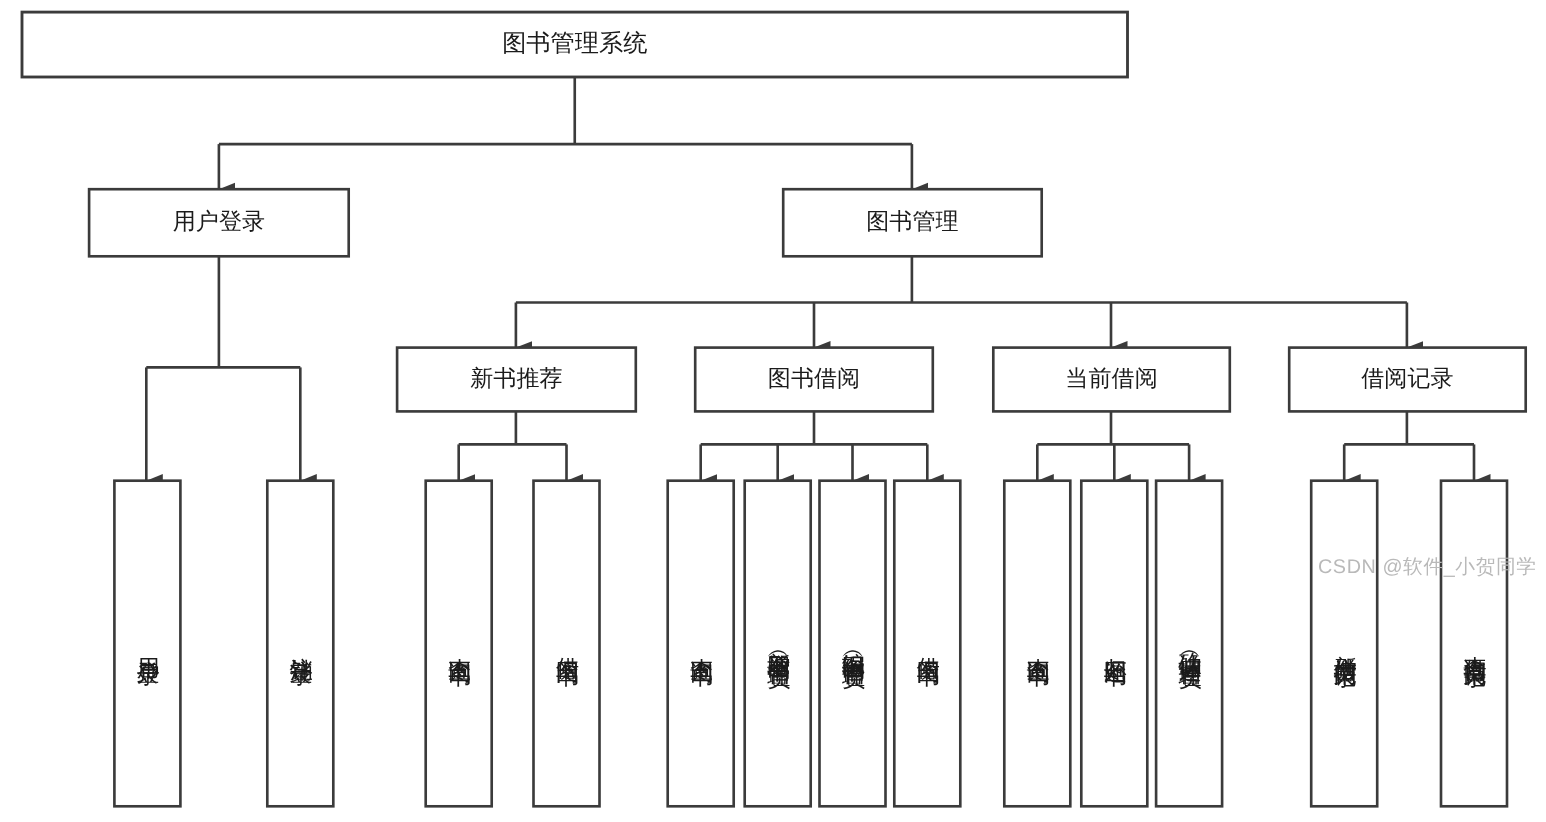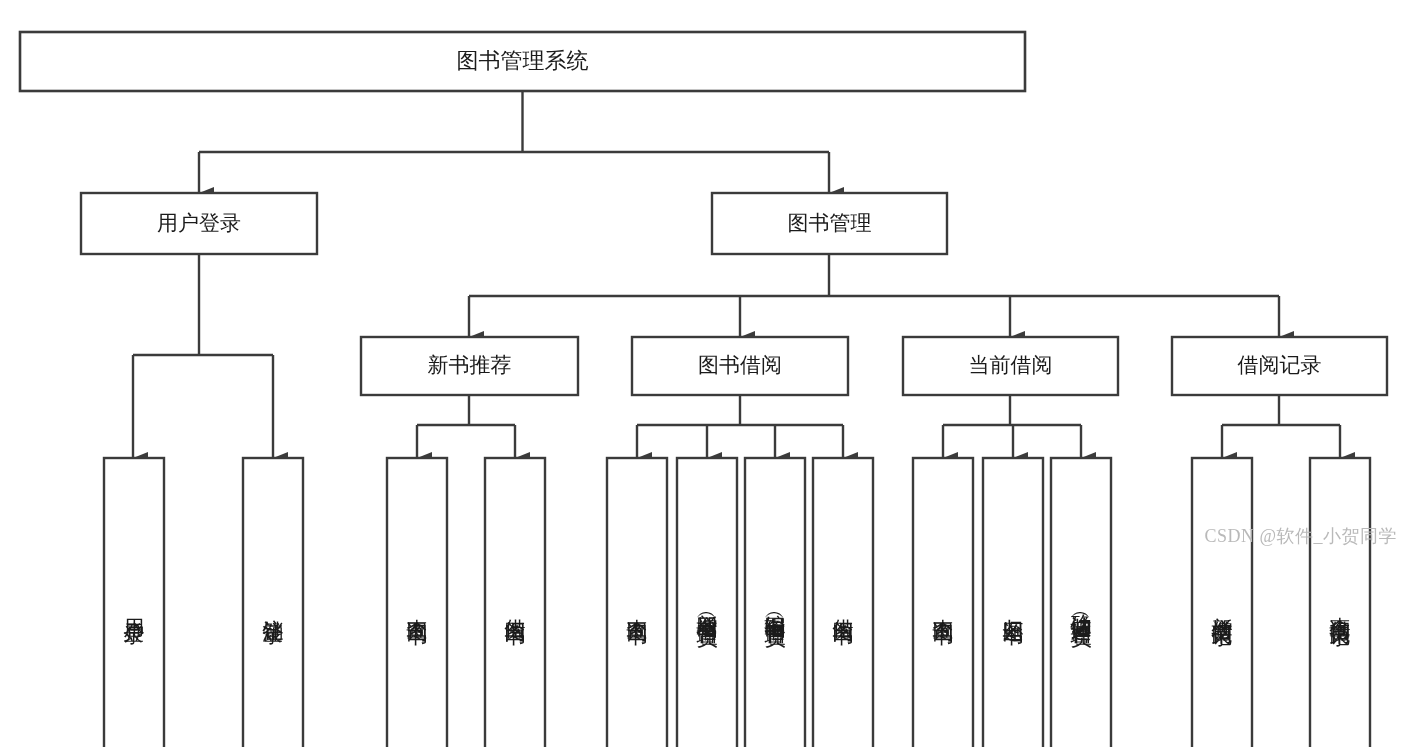--- a/index.html
+++ b/index.html
@@ -13,21 +13,20 @@
     font-family: "Liberation Sans", "DejaVu Sans", sans-serif;
     overflow: hidden;
     position: relative;
   }
   #diagram-root {
     position: absolute;
     left: 0;
     top: 0;
     width: 1405px;
     height: 531px;
-    margin-top: 21px;
   }
   svg.diagram {
     display: block;
     width: 1405px;
     height: 747px;
   }
   .node-box {
     fill: #ffffff;
     stroke: #3b3b3b;
     stroke-width: 2.4;
@@ -82,21 +81,21 @@
     font-size: 21px;
     line-height: 1.04;
     letter-spacing: 2px;
     color: #1b1b1b;
     white-space: nowrap;
   }
   .watermark {
     position: absolute;
     right: 8px;
     bottom: 4px;
-    font-family: Liberation Serif, serif;
+    font-family: Liberation Sans, sans-serif;
     font-size: 18px;
     color: #b9b9b9;
     letter-spacing: 0.5px;
     pointer-events: none;
     user-select: none;
   }
 </style>
 </head>
 <body>
 

